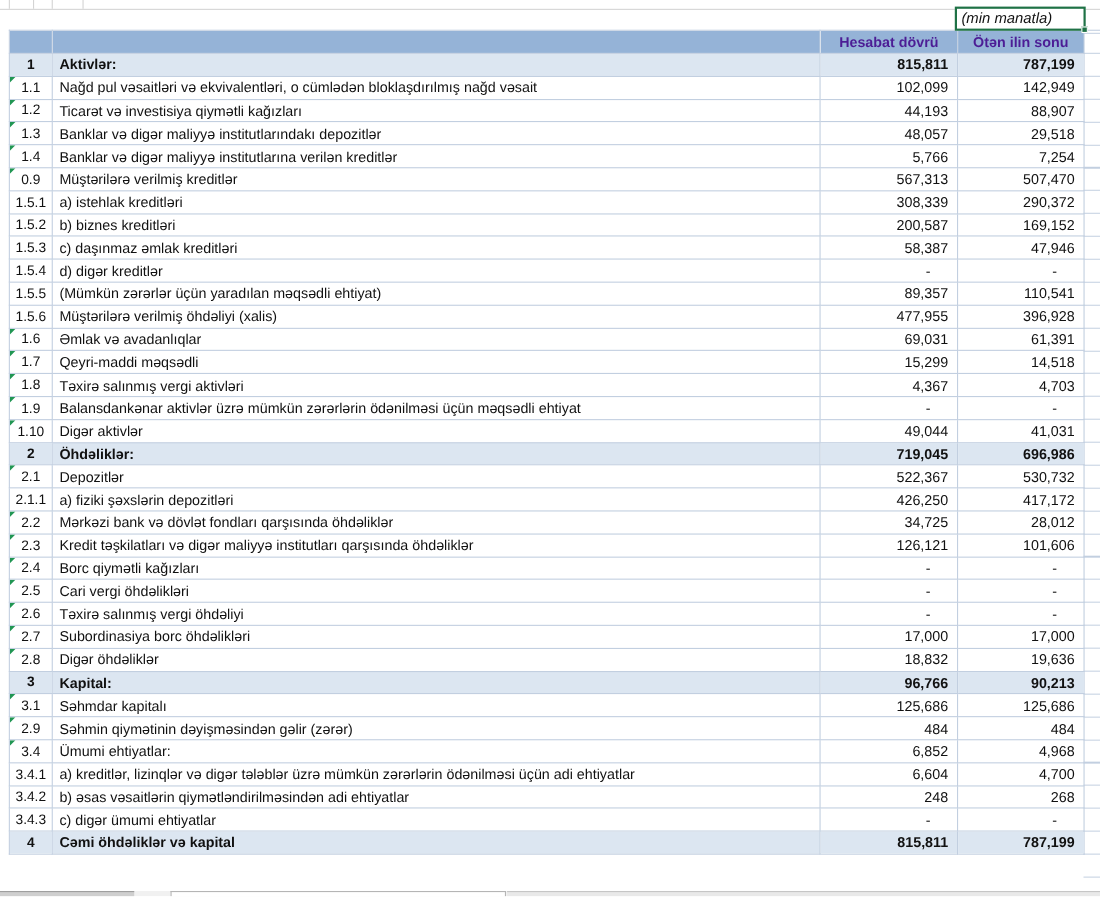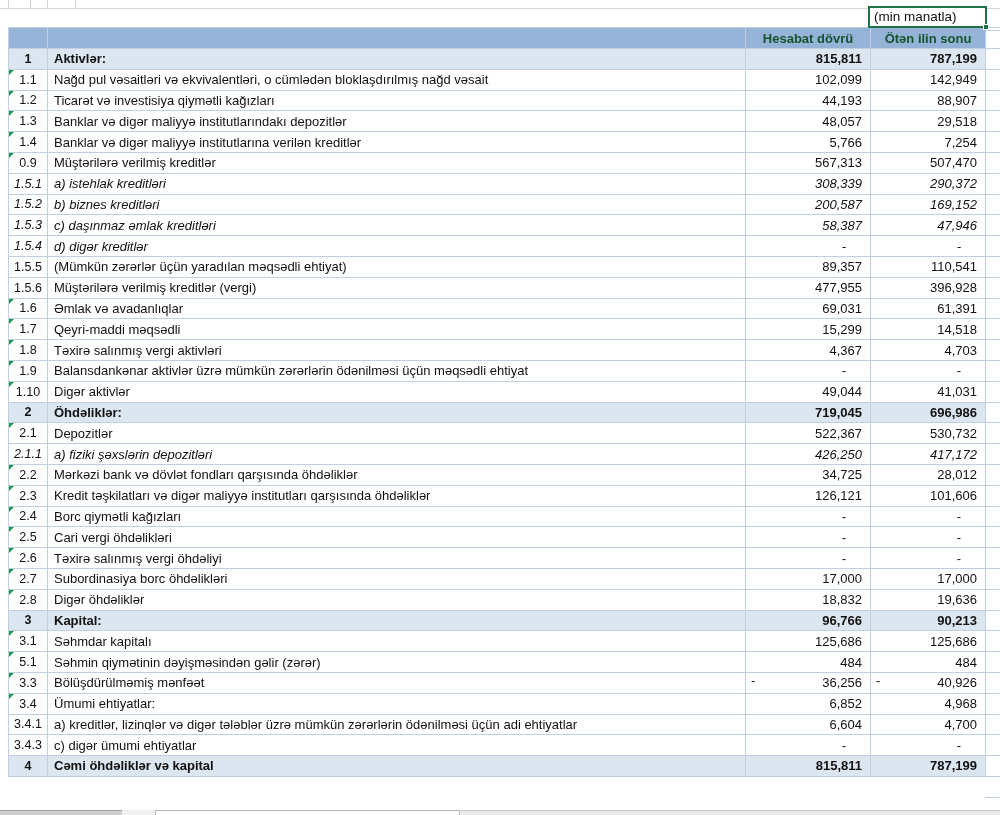--- a/index.html
+++ b/index.html
@@ -22,21 +22,21 @@
   
   .top-hline{position:absolute;left:0;top:8px;width:1000px;height:1px;background:#d4d4d4;}
   .top-vline{position:absolute;top:0;width:1px;height:8px;background:#d4d4d4;}
   .tv1{left:8px;}.tv2{left:30px;}.tv3{left:47px;}.tv4{left:75px;}
 
   
   .unit-cell{
     position:absolute;left:868px;top:6px;width:119px;height:22px;
     background:#fff;
     border:2px solid var(--selection-green);
-    font-size:13.5px;
+    font-style:italic;font-size:13.5px;
     line-height:18px;padding-left:4px;
     z-index:5;
   }
   .fill-handle{
     position:absolute;right:-4px;bottom:-4px;width:6px;height:6px;
     background:var(--selection-green);border:1px solid #fff;
   }
 
   
   table.grid{
@@ -50,30 +50,30 @@
   table.grid col.c2{width:698px;}
   table.grid col.c3{width:125px;}
   table.grid col.c4{width:115px;}
   table.grid th,table.grid td{
     border:1px solid var(--grid-border);
     overflow:hidden;white-space:nowrap;
   }
   table.grid thead tr{height:21px;}
   table.grid thead th{
     background:var(--header-bg);
-    color:#14532d;font-weight:bold;font-size:13px;
+    color:#4c1d95;font-weight:bold;font-size:13px;
     text-align:center;
   }
   table.grid tbody tr{height:20.8px;}
   td.c-num{position:relative;text-align:center;font-size:12.5px;}
   td.c-label{padding-left:6px;}
   td.c-val{position:relative;text-align:right;padding-right:8px;}
   td.c-val.dash{padding-right:24px;}
   tr.section td{background:var(--section-bg);font-weight:bold;}
-  tr.italic td{font-style:italic;margin-top:28px;}
+  tr.italic td{margin-top:28px;}
   .flag{
     display:none;position:absolute;left:0;top:0;width:0;height:0;
     border-top:5px solid var(--flag-green);
     border-right:5px solid transparent;
   }
   .neg{display:none;position:absolute;left:5px;top:0;bottom:0;}
   td.c-val.negative .neg{display:inline;}
 
   
   .right-gutter{
@@ -310,21 +310,21 @@
       
       <span>110,541</span>
     </td>
   </tr>
         <tr>
     <td class="c-num">
       
       <span>1.5.6</span>
     </td>
     <td class="c-label">
-      <span>Müştərilərə verilmiş kreditlər (vergi)</span>
+      <span>Müştərilərə verilmiş öhdəliyi (xalis)</span>
     </td>
     <td class="c-val">
       
       <span>477,955</span>
     </td>
     <td class="c-val">
       
       <span>396,928</span>
     </td>
   </tr>
@@ -613,54 +613,37 @@
       <span>125,686</span>
     </td>
     <td class="c-val">
       
       <span>125,686</span>
     </td>
   </tr>
         <tr>
     <td class="c-num">
       <span class="flag" style="display: block;"></span>
-      <span>5.1</span>
+      <span>2.9</span>
     </td>
     <td class="c-label">
       <span>Səhmin qiymətinin dəyişməsindən gəlir (zərər)</span>
     </td>
     <td class="c-val">
       
       <span>484</span>
     </td>
     <td class="c-val">
       
       <span>484</span>
     </td>
   </tr>
         <tr>
     <td class="c-num">
       <span class="flag" style="display: block;"></span>
-      <span>3.3</span>
-    </td>
-    <td class="c-label">
-      <span>Bölüşdürülməmiş mənfəət</span>
-    </td>
-    <td class="c-val negative">
-      <span class="neg">-</span>
-      <span>36,256</span>
-    </td>
-    <td class="c-val negative">
-      <span class="neg">-</span>
-      <span>40,926</span>
-    </td>
-  </tr>
-        <tr>
-    <td class="c-num">
-      <span class="flag" style="display: block;"></span>
       <span>3.4</span>
     </td>
     <td class="c-label">
       <span>Ümumi ehtiyatlar:</span>
     </td>
     <td class="c-val">
       
       <span>6,852</span>
     </td>
     <td class="c-val">
@@ -676,20 +659,37 @@
     <td class="c-label">
       <span>a) kreditlər, lizinqlər və digər tələblər üzrə mümkün zərərlərin ödənilməsi üçün adi ehtiyatlar</span>
     </td>
     <td class="c-val">
       
       <span>6,604</span>
     </td>
     <td class="c-val">
       
       <span>4,700</span>
+    </td>
+  </tr>
+        <tr>
+    <td class="c-num">
+      
+      <span>3.4.2</span>
+    </td>
+    <td class="c-label">
+      <span>b) əsas vəsaitlərin qiymətləndirilməsindən adi ehtiyatlar</span>
+    </td>
+    <td class="c-val">
+      
+      <span>248</span>
+    </td>
+    <td class="c-val">
+      
+      <span>268</span>
     </td>
   </tr>
         <tr>
     <td class="c-num">
       
       <span>3.4.3</span>
     </td>
     <td class="c-label">
       <span>c) digər ümumi ehtiyatlar</span>
     </td>

